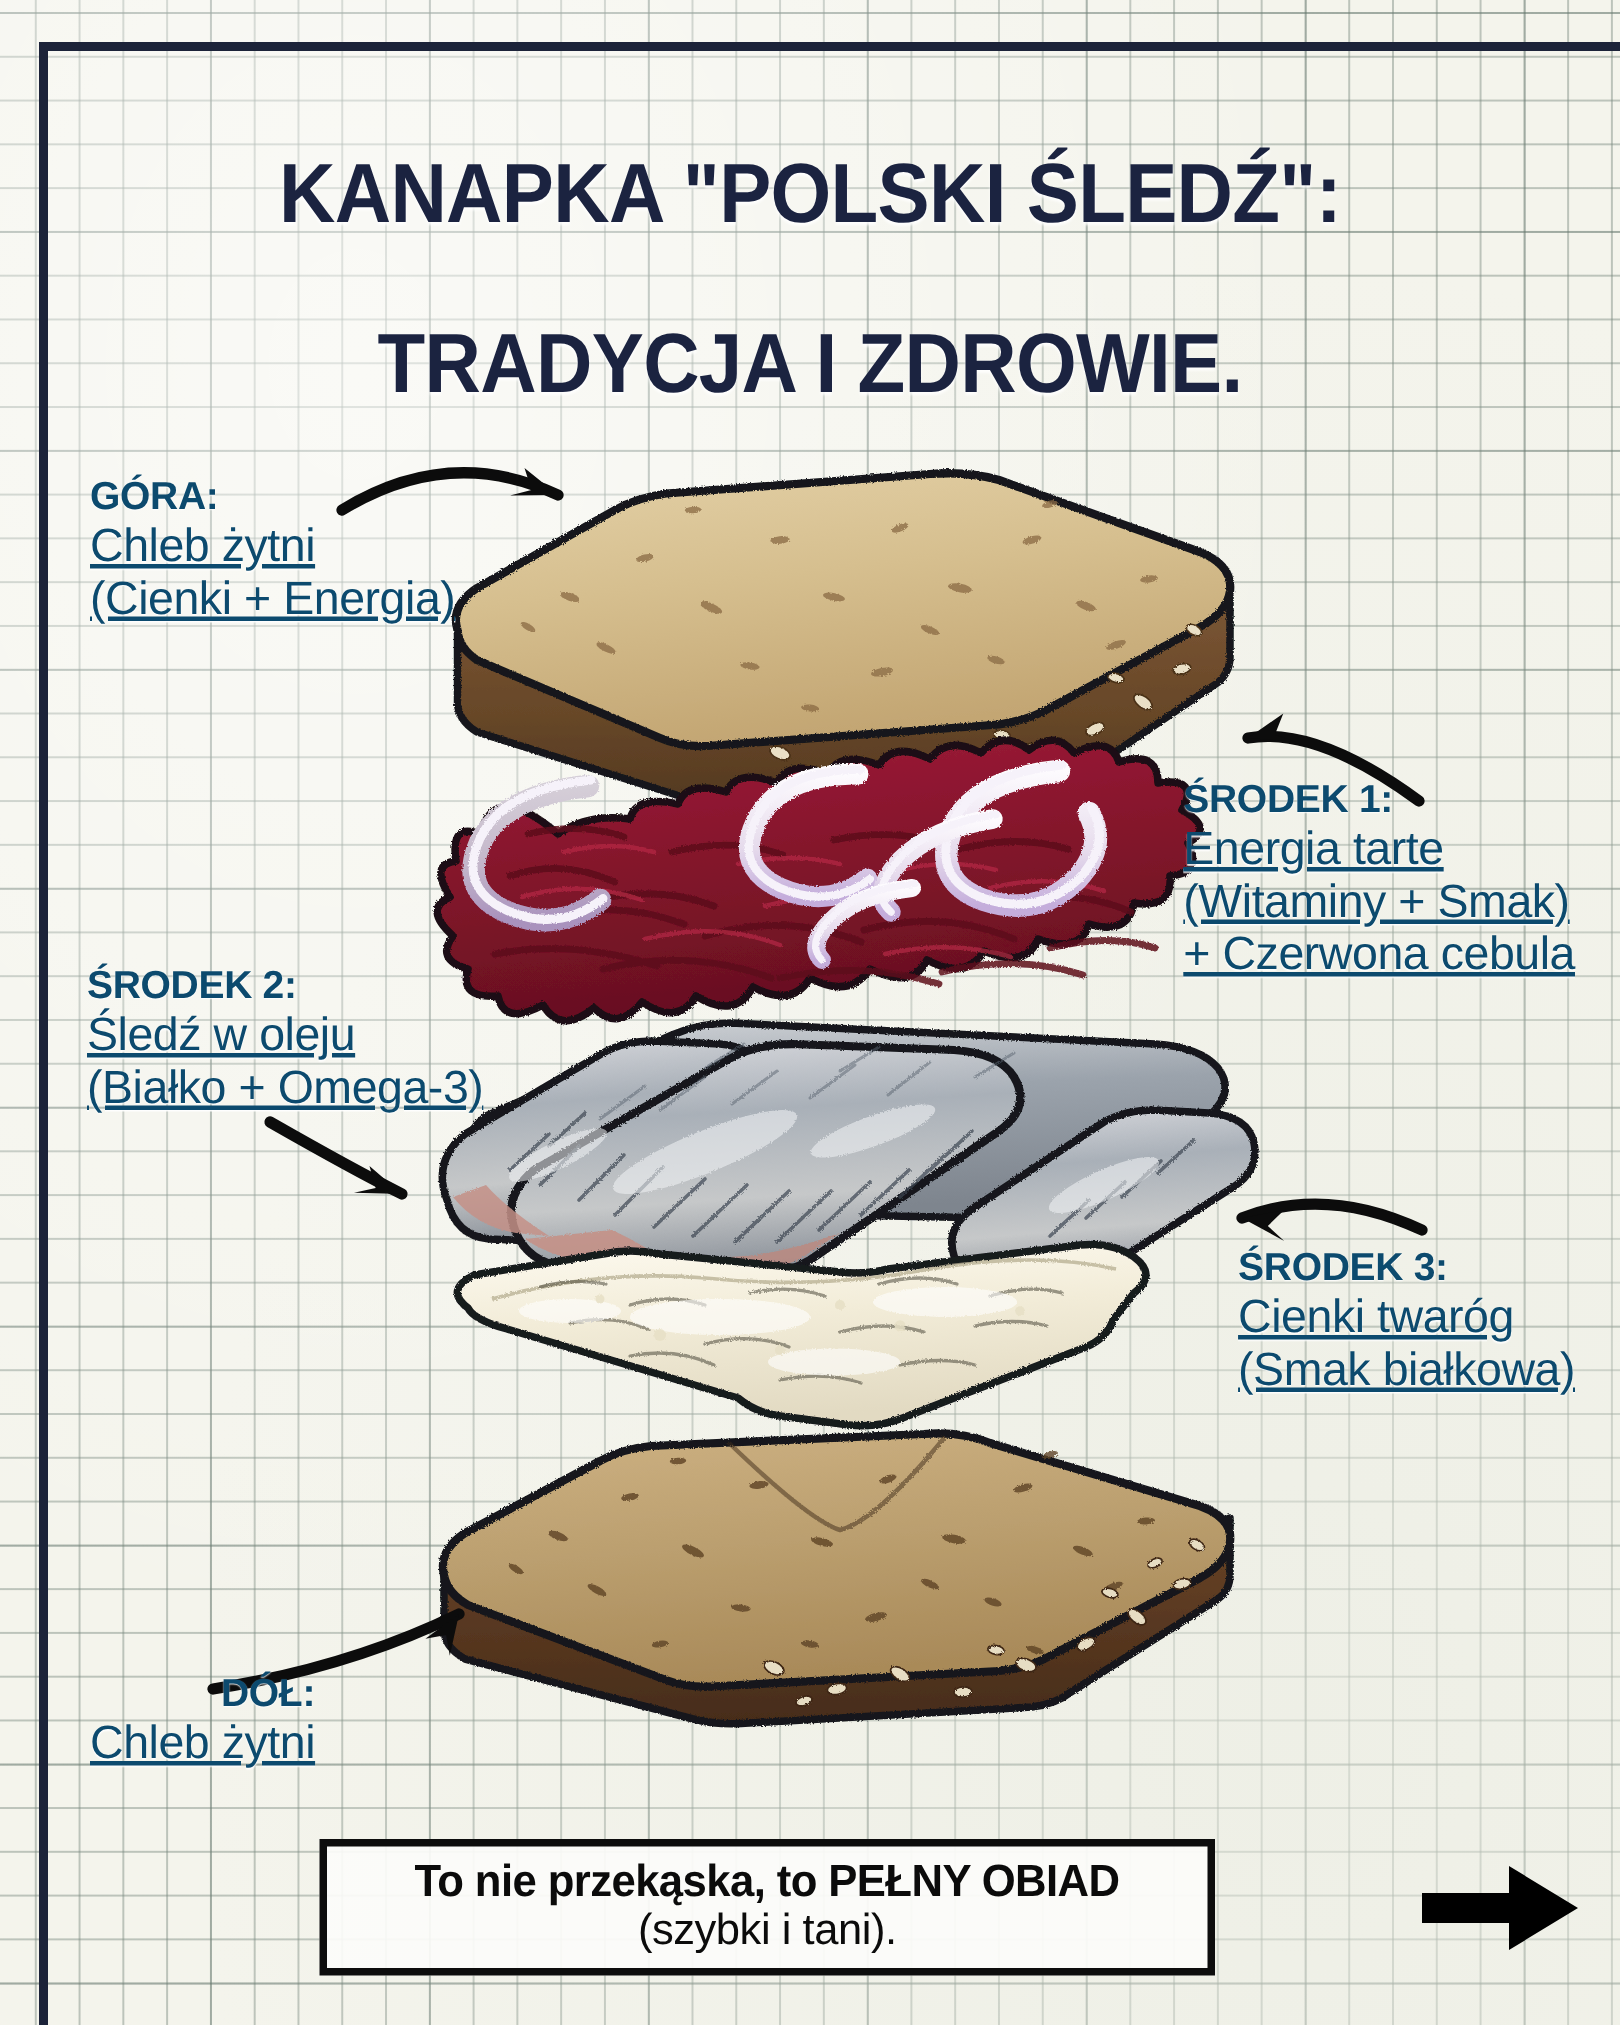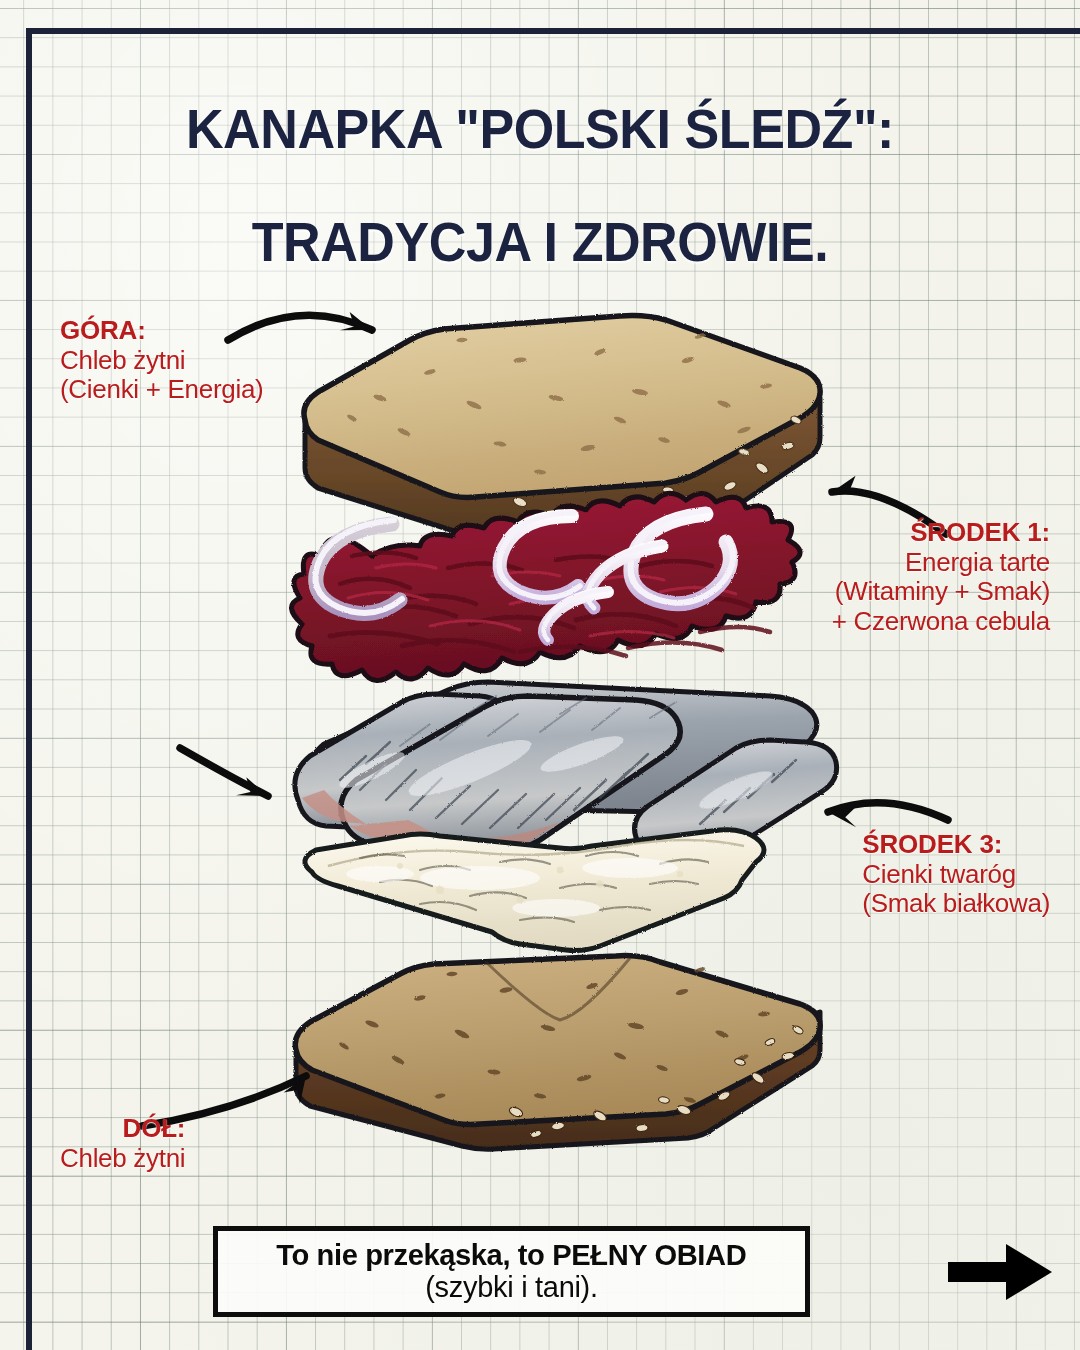--- a/index.html
+++ b/index.html
@@ -57,25 +57,25 @@
     line-height:1.02;
     letter-spacing:-0.5px;
     transform:scaleX(.93);
     text-shadow:0 2px 2px rgba(255,255,255,.85);
     white-space:pre-line;
   }
   .title .l1{display:block;font-size:56px;}
   .title .l2{display:block;font-size:56px;}
 
   
-  .label{position:absolute;color:#b91c1c;line-height:1.14;text-shadow:0 1px 1px rgba(255,255,255,.9);}
+  .label{position:absolute;color:#0c4a6e;line-height:1.14;text-shadow:0 1px 1px rgba(255,255,255,.9);}
   .label .hd{font-weight:bold;font-size:26px;letter-spacing:-.2px;display:block;}
-  .label .ln{font-size:26px;display:block;letter-spacing:-.3px;}
+  .label .ln{font-size:31px;display:block;letter-spacing:-.3px;text-decoration:underline;}
   .lbl-top    {left:60px;top:316px;text-align:left;}
-  .lbl-mid1   {right:30px;top:518px;text-align:right;}
+  .lbl-mid1   {right:30px;top:518px;text-align:left;}
   .lbl-mid2   {left:58px;top:642px;text-align:left;}
   .lbl-mid3   {right:30px;top:830px;}
   .lbl-bottom {left:60px;top:1114px;text-align:right;}
 
   
   .arrow-svg{position:absolute;overflow:visible;pointer-events:none;}
 
   
   .stack{position:absolute;left:0;top:0;width:1080px;height:1350px;pointer-events:none;}
 
@@ -450,20 +450,25 @@
     <span class="ln">(Cienki + Energia)</span>
   </div>
 
   <div class="label lbl-mid1">
     <span class="hd">ŚRODEK 1:</span>
     <span class="ln">Energia tarte</span>
     <span class="ln">(Witaminy + Smak)</span>
     <span class="ln">+ Czerwona cebula</span>
   </div>
 
+  <div class="label lbl-mid2">
+    <span class="hd">ŚRODEK 2:</span>
+    <span class="ln">Śledź w oleju</span>
+    <span class="ln">(Białko + Omega-3)</span>
+  </div>
 
   <div class="label lbl-mid3">
     <span class="hd">ŚRODEK 3:</span>
     <span class="ln">Cienki twaróg</span>
     <span class="ln">(Smak białkowa)</span>
   </div>
 
   <div class="label lbl-bottom">
     <span class="hd">DÓŁ:</span>
     <span class="ln">Chleb żytni</span>

